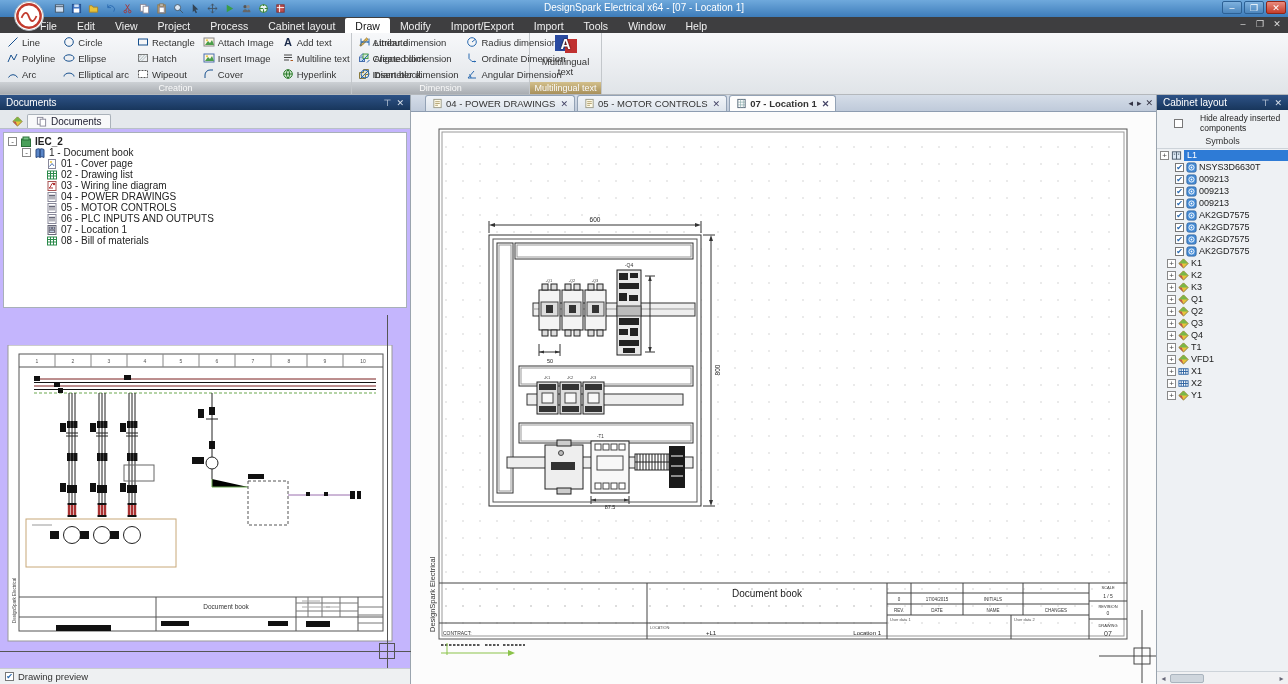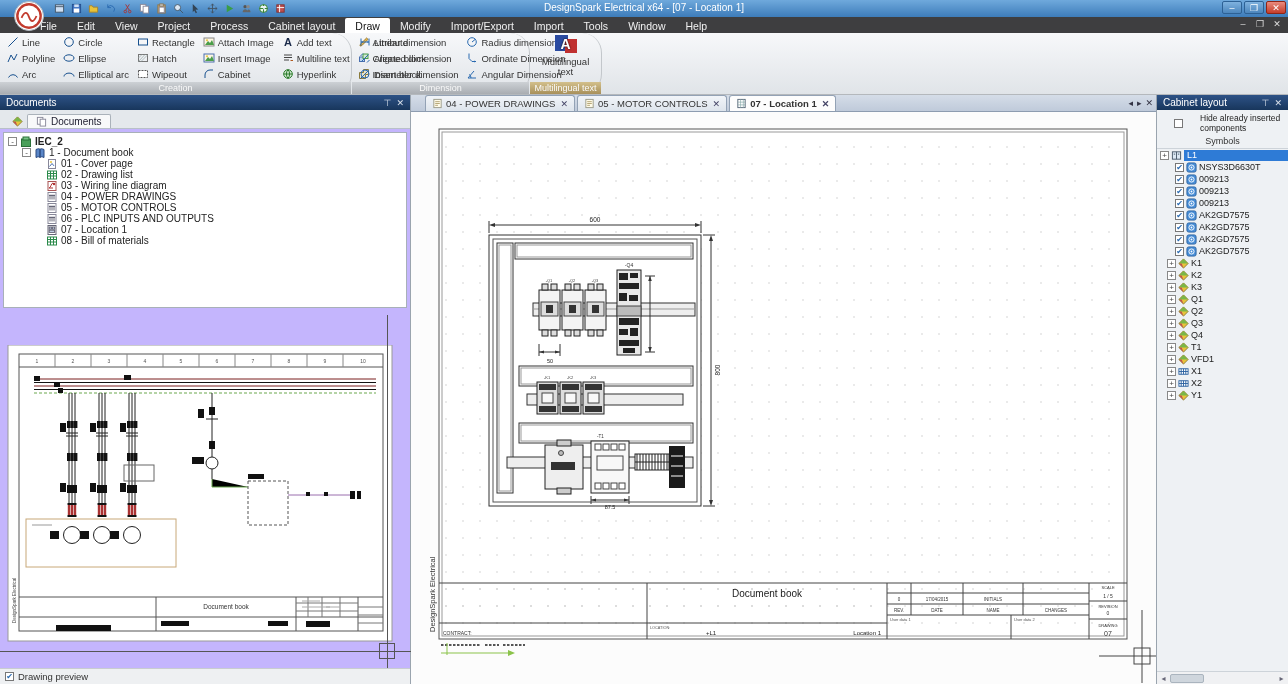--- a/index.html
+++ b/index.html
@@ -11,21 +11,21 @@
   .title-text{position:absolute;left:0;right:0;top:2px;text-align:center;font-size:10px;color:#fff;}
   .wbtns{position:absolute;right:2px;top:1px;display:flex;gap:2px;}
   .wbtn{width:20px;height:13px;font-size:9px;line-height:12px;text-align:center;color:#fff;background:linear-gradient(#7fb2df,#4c86bd);border:1px solid #2d6195;border-radius:2px;}
   .wbtn.close{background:linear-gradient(#e98b7e,#c43d2a);border-color:#8f2517;}
   .menubar{height:16px;background:#3e3e40;display:flex;align-items:flex-end;padding-left:30px;position:relative;}
   .mitem{font-size:10.5px;color:#f0f0f0;padding:2px 10px 1px;cursor:default;}
   .mitem.active{background:#fff;color:#111;border-radius:2px 2px 0 0;}
   .mdibtns{position:absolute;right:4px;top:2px;display:flex;gap:3px;color:#ddd;font-size:9px;}
   .mdibtns span{width:14px;text-align:center;}
   .ribbon{height:62px;background:linear-gradient(#f7f8fa,#e0e4e8);border-bottom:1px solid #b4b8bc;display:flex;}
-  .rgroup{display:flex;flex-direction:column;border-right:1px solid #c3c7cb;border-radius:20px;}
+  .rgroup{display:flex;flex-direction:column;border-right:1px solid #c3c7cb;}
   .rgrid{display:grid;grid-template-rows:repeat(3,16px);grid-auto-flow:column;row-gap:0;column-gap:2px;padding:1px 4px 0;}
   .rbtn{display:flex;align-items:center;gap:3px;font-size:9.5px;color:#333;padding:0 3px;white-space:nowrap;}
   .glabel{margin-top:auto;height:12px;font-size:9px;color:#fafafa;text-align:center;line-height:12px;background:linear-gradient(#cdd1d5,#a9adb2);}
   .glabel.tan{background:linear-gradient(#d3c08c,#a8905a);}
   .mlt{width:72px;display:flex;flex-direction:column;align-items:center;}
   .mlt-btn{display:flex;flex-direction:column;align-items:center;font-size:9.5px;color:#333;padding-top:2px;line-height:10px;text-align:center;}
   .mlt-ic{width:24px;height:20px;position:relative;margin-bottom:2px;}
   .mlt-ic .b1{position:absolute;left:1px;top:0;width:13px;height:16px;background:#2a4aa0;}
   .mlt-ic .b2{position:absolute;right:1px;top:4px;width:12px;height:14px;background:#c03030;}
   .mlt-ic .a{position:absolute;left:0;top:0;width:100%;height:100%;color:#fff;font-weight:bold;font-size:14px;text-align:center;line-height:19px;text-shadow:0 0 2px #000;}
@@ -295,21 +295,21 @@
             </svg>
           </span>
           <span>Insert Image</span>
         </span>
         <span class="rbtn">
           <span class="chip9">
             <svg viewBox="0 0 12 12" width="12" height="12">
               <path d="M2 10V7a5 5 0 0 1 5-5h3" stroke="#17508e" fill="none"></path>
             </svg>
           </span>
-          <span>Cabinet</span>
+          <span>Cover</span>
         </span>
         <span class="rbtn">
           <span class="chip9">
             <svg viewBox="0 0 12 12" width="12" height="12">
               <text x="6" y="10" font-size="11" text-anchor="middle" fill="#1a2a4a" font-weight="bold">A</text>
             </svg>
           </span>
           <span>Add text</span>
         </span>
         <span class="rbtn">

